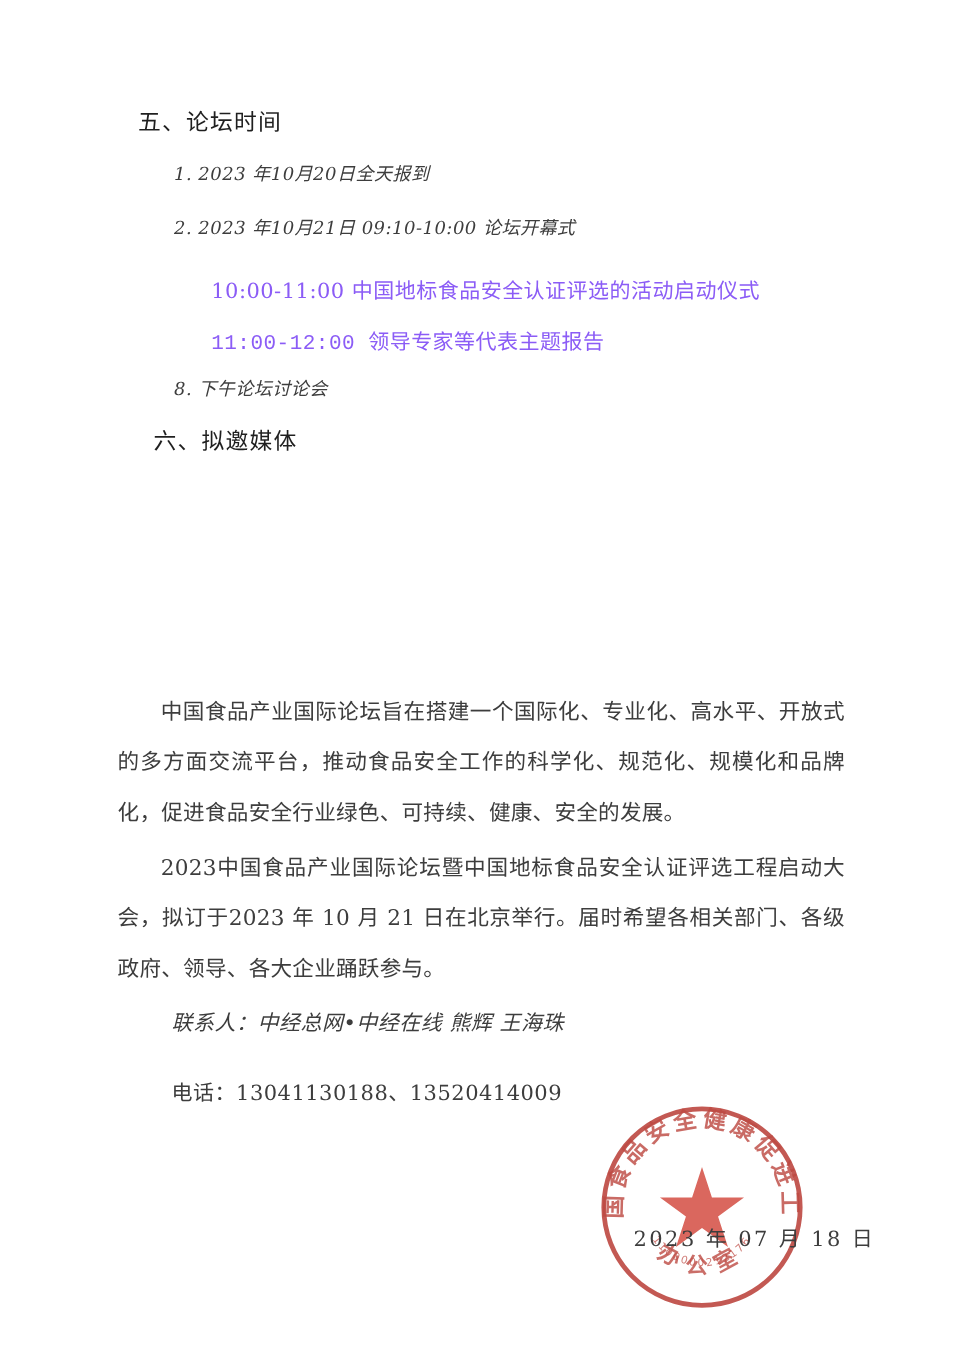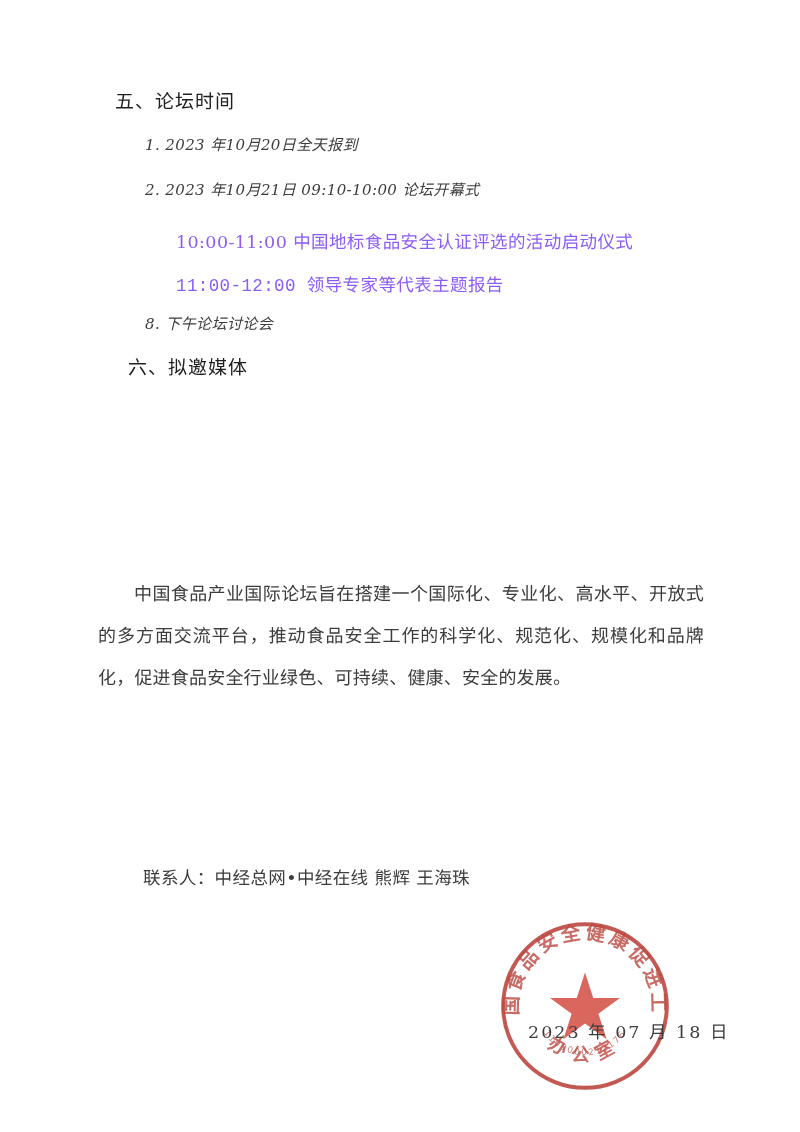--- a/index.html
+++ b/index.html
@@ -110,23 +110,25 @@
 
   <div class="subline" style="left:176px; top:271px;font-family:Liberation Mono, monospace;">11:00-12:00 领导专家等代表主题报告</div>
 
   <div class="listline" style="left:145px; top:312px;">8. 下午论坛讨论会</div>
 
   <div class="heading" style="left:128px; top:352px;">六、拟邀媒体</div>
 
 
   <div class="para" style="top:573px;">中国食品产业国际论坛旨在搭建一个国际化、专业化、高水平、开放式的多方面交流平台，推动食品安全工作的科学化、规范化、规模化和品牌化，促进食品安全行业绿色、可持续、健康、安全的发展。</div>
 
+  <div class="para" style="top:703px;">2023中国食品产业国际论坛暨中国地标食品安全认证评选工程启动大会，拟订于2023 年 10 月 21 日在北京举行。届时希望各相关部门、各级政府、领导、各大企业踊跃参与。</div>
 
-  <div class="contact" style="top:864px;">联系人：中经总网•中经在线 熊辉 王海珠</div>
+  <div class="contact" style="top:838px;font-style:italic;">联系人：中经总网•中经在线 熊辉 王海珠</div>
 
+  <div class="contact" style="top:897px;">电话：13041130188、13520414009</div>
 
   <div class="seal">
     <svg viewBox="0 0 200 200" xmlns="http://www.w3.org/2000/svg">
       <defs>
         <path id="arcTop" d="M 24 100 A 76 76 0 0 1 176 100" fill="none"></path>
         <path id="arcBottom" d="M 38 100 A 62 62 0 0 0 162 100" fill="none"></path>
         <path id="arcSerial" d="M 44 100 A 56 56 0 0 0 156 100" fill="none"></path>
       </defs>
 
       <circle cx="100" cy="100" r="93" fill="none" stroke="#b5322a" stroke-width="4.5" opacity="0.92"></circle>

